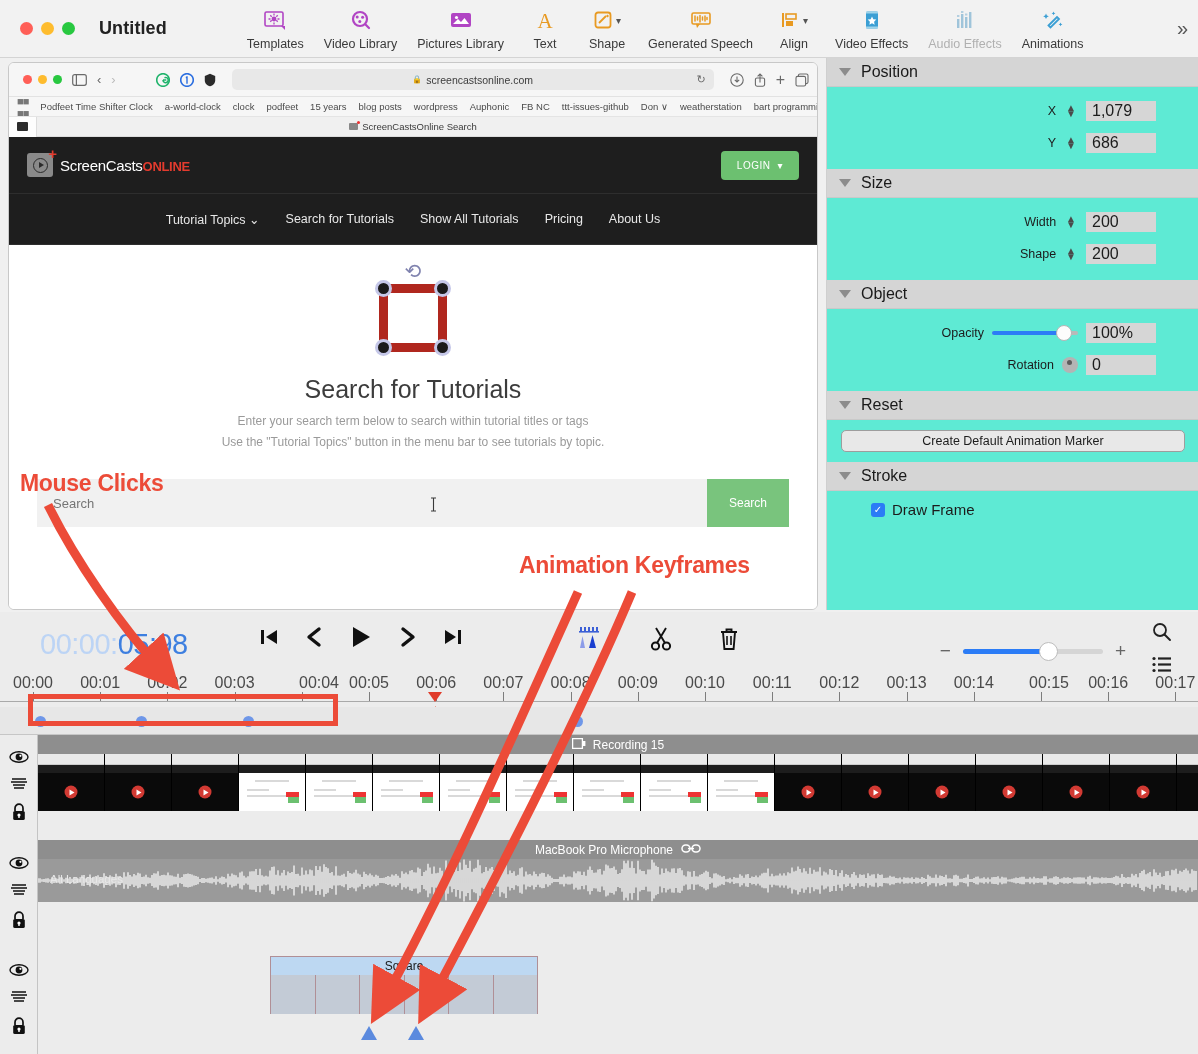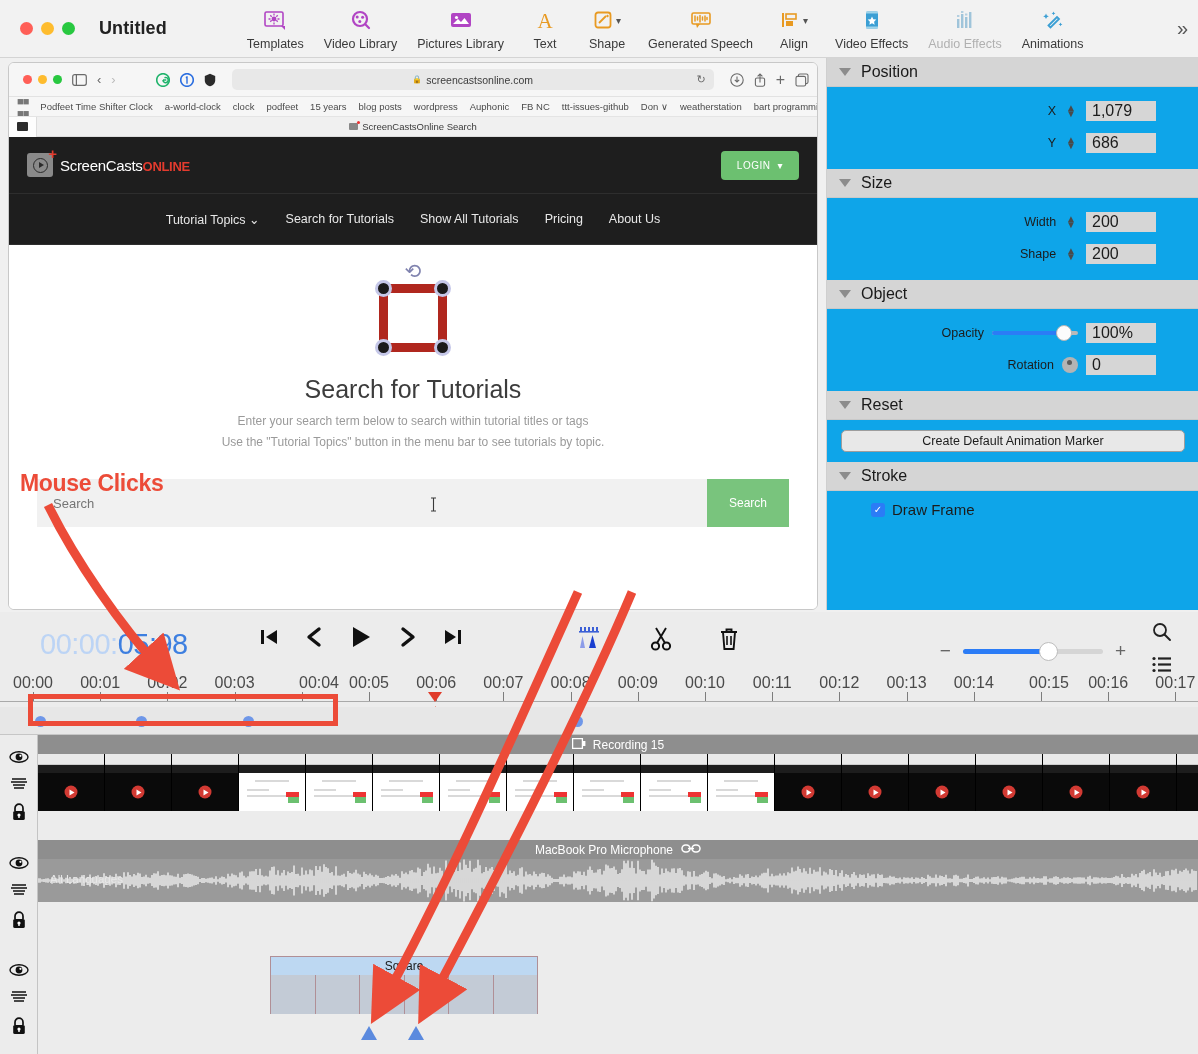--- a/index.html
+++ b/index.html
@@ -141,21 +141,21 @@
     font-size: 12px; font-family: inherit; cursor: pointer;
   }
   .ibeam {
     position: absolute; left: 430px; top: 497px; width: 7px; height: 15px;
     z-index: 30;
   }
 
   
   .inspector {
     position: absolute; left: 826px; top: 58px; width: 372px; height: 552px;
-    background: #0ea5e9; border-left: 1px solid #cfcfcf; overflow: hidden;
+    background: #5eead4; border-left: 1px solid #cfcfcf; overflow: hidden;
   }
   .sec-head {
     height: 29px; background: #d5d5d5; display: flex; align-items: center;
     padding-left: 12px; gap: 10px; border-bottom: 1px solid #c9c9c9;
   }
   .tri { width: 0; height: 0; border-left: 6px solid transparent; border-right: 6px solid transparent; border-top: 8px solid #8c8c8c; }
   .sec-title { font-size: 16px; color: #1a1a1a; }
   .row { display: flex; align-items: center; justify-content: flex-end; padding: 6px 42px 6px 0; gap: 8px; }
   .row-label { font-size: 12.5px; color: #1c1c1c; }
   .stepper { display: flex; flex-direction: column; gap: 1px; color: #4a4a4a; line-height: .62; font-size: 10px; margin: 0 2px;}
@@ -1086,14 +1086,15 @@
       <marker id="arrh" markerWidth="6" markerHeight="6" refX="3.2" refY="3" orient="auto">
         <path d="M0,0 L6,3 L0,6 z" fill="#ec4b38"></path>
       </marker>
     </defs>
     <path d="M48,505 C75,560 120,625 163,672" stroke="#ec4b38" stroke-width="9" fill="none" marker-end="url(#arrh)"></path>
     <path d="M578,592 C520,720 450,880 383,1002" stroke="#ec4b38" stroke-width="9" fill="none" marker-end="url(#arrh)"></path>
     <path d="M632,592 C578,720 495,880 430,1002" stroke="#ec4b38" stroke-width="9" fill="none" marker-end="url(#arrh)"></path>
   </svg>
 
   <div class="anno anno-txt" style="left:20px; top:470px;">Mouse Clicks</div>
+  <div class="anno anno-txt" style="left:519px; top:552px;">Animation Keyframes</div>
 
 </div>
 
 </body></html>

